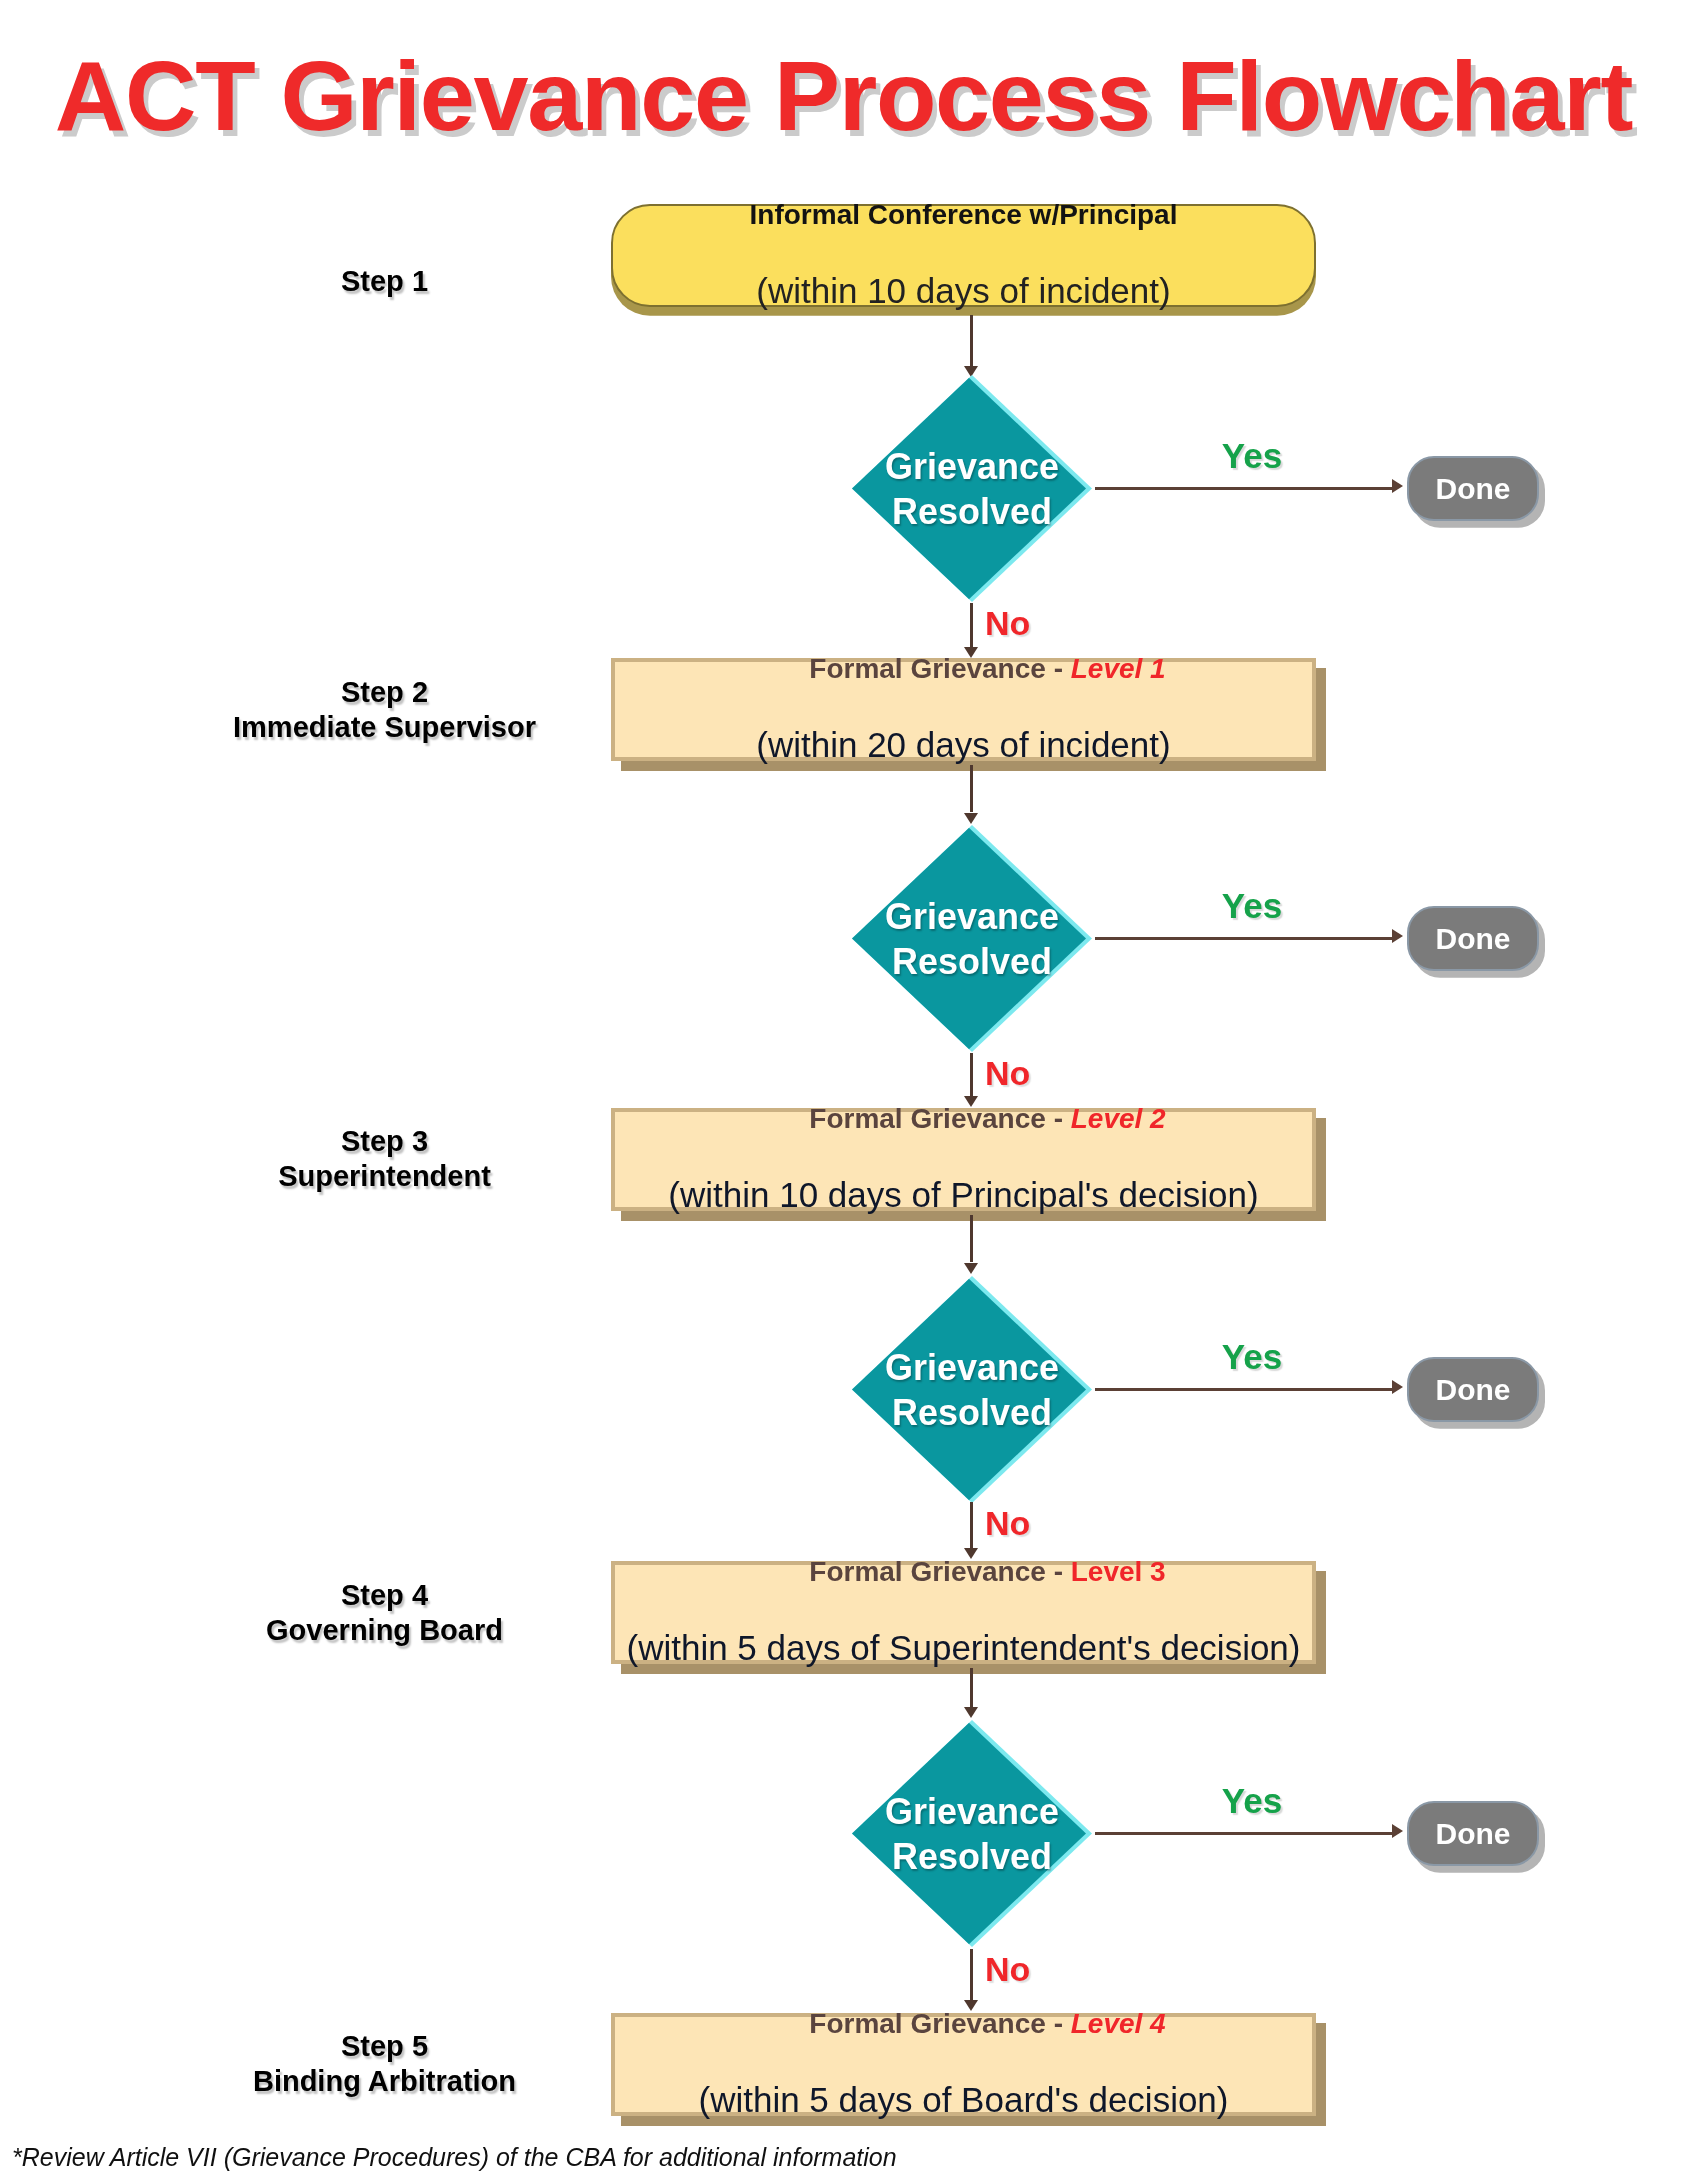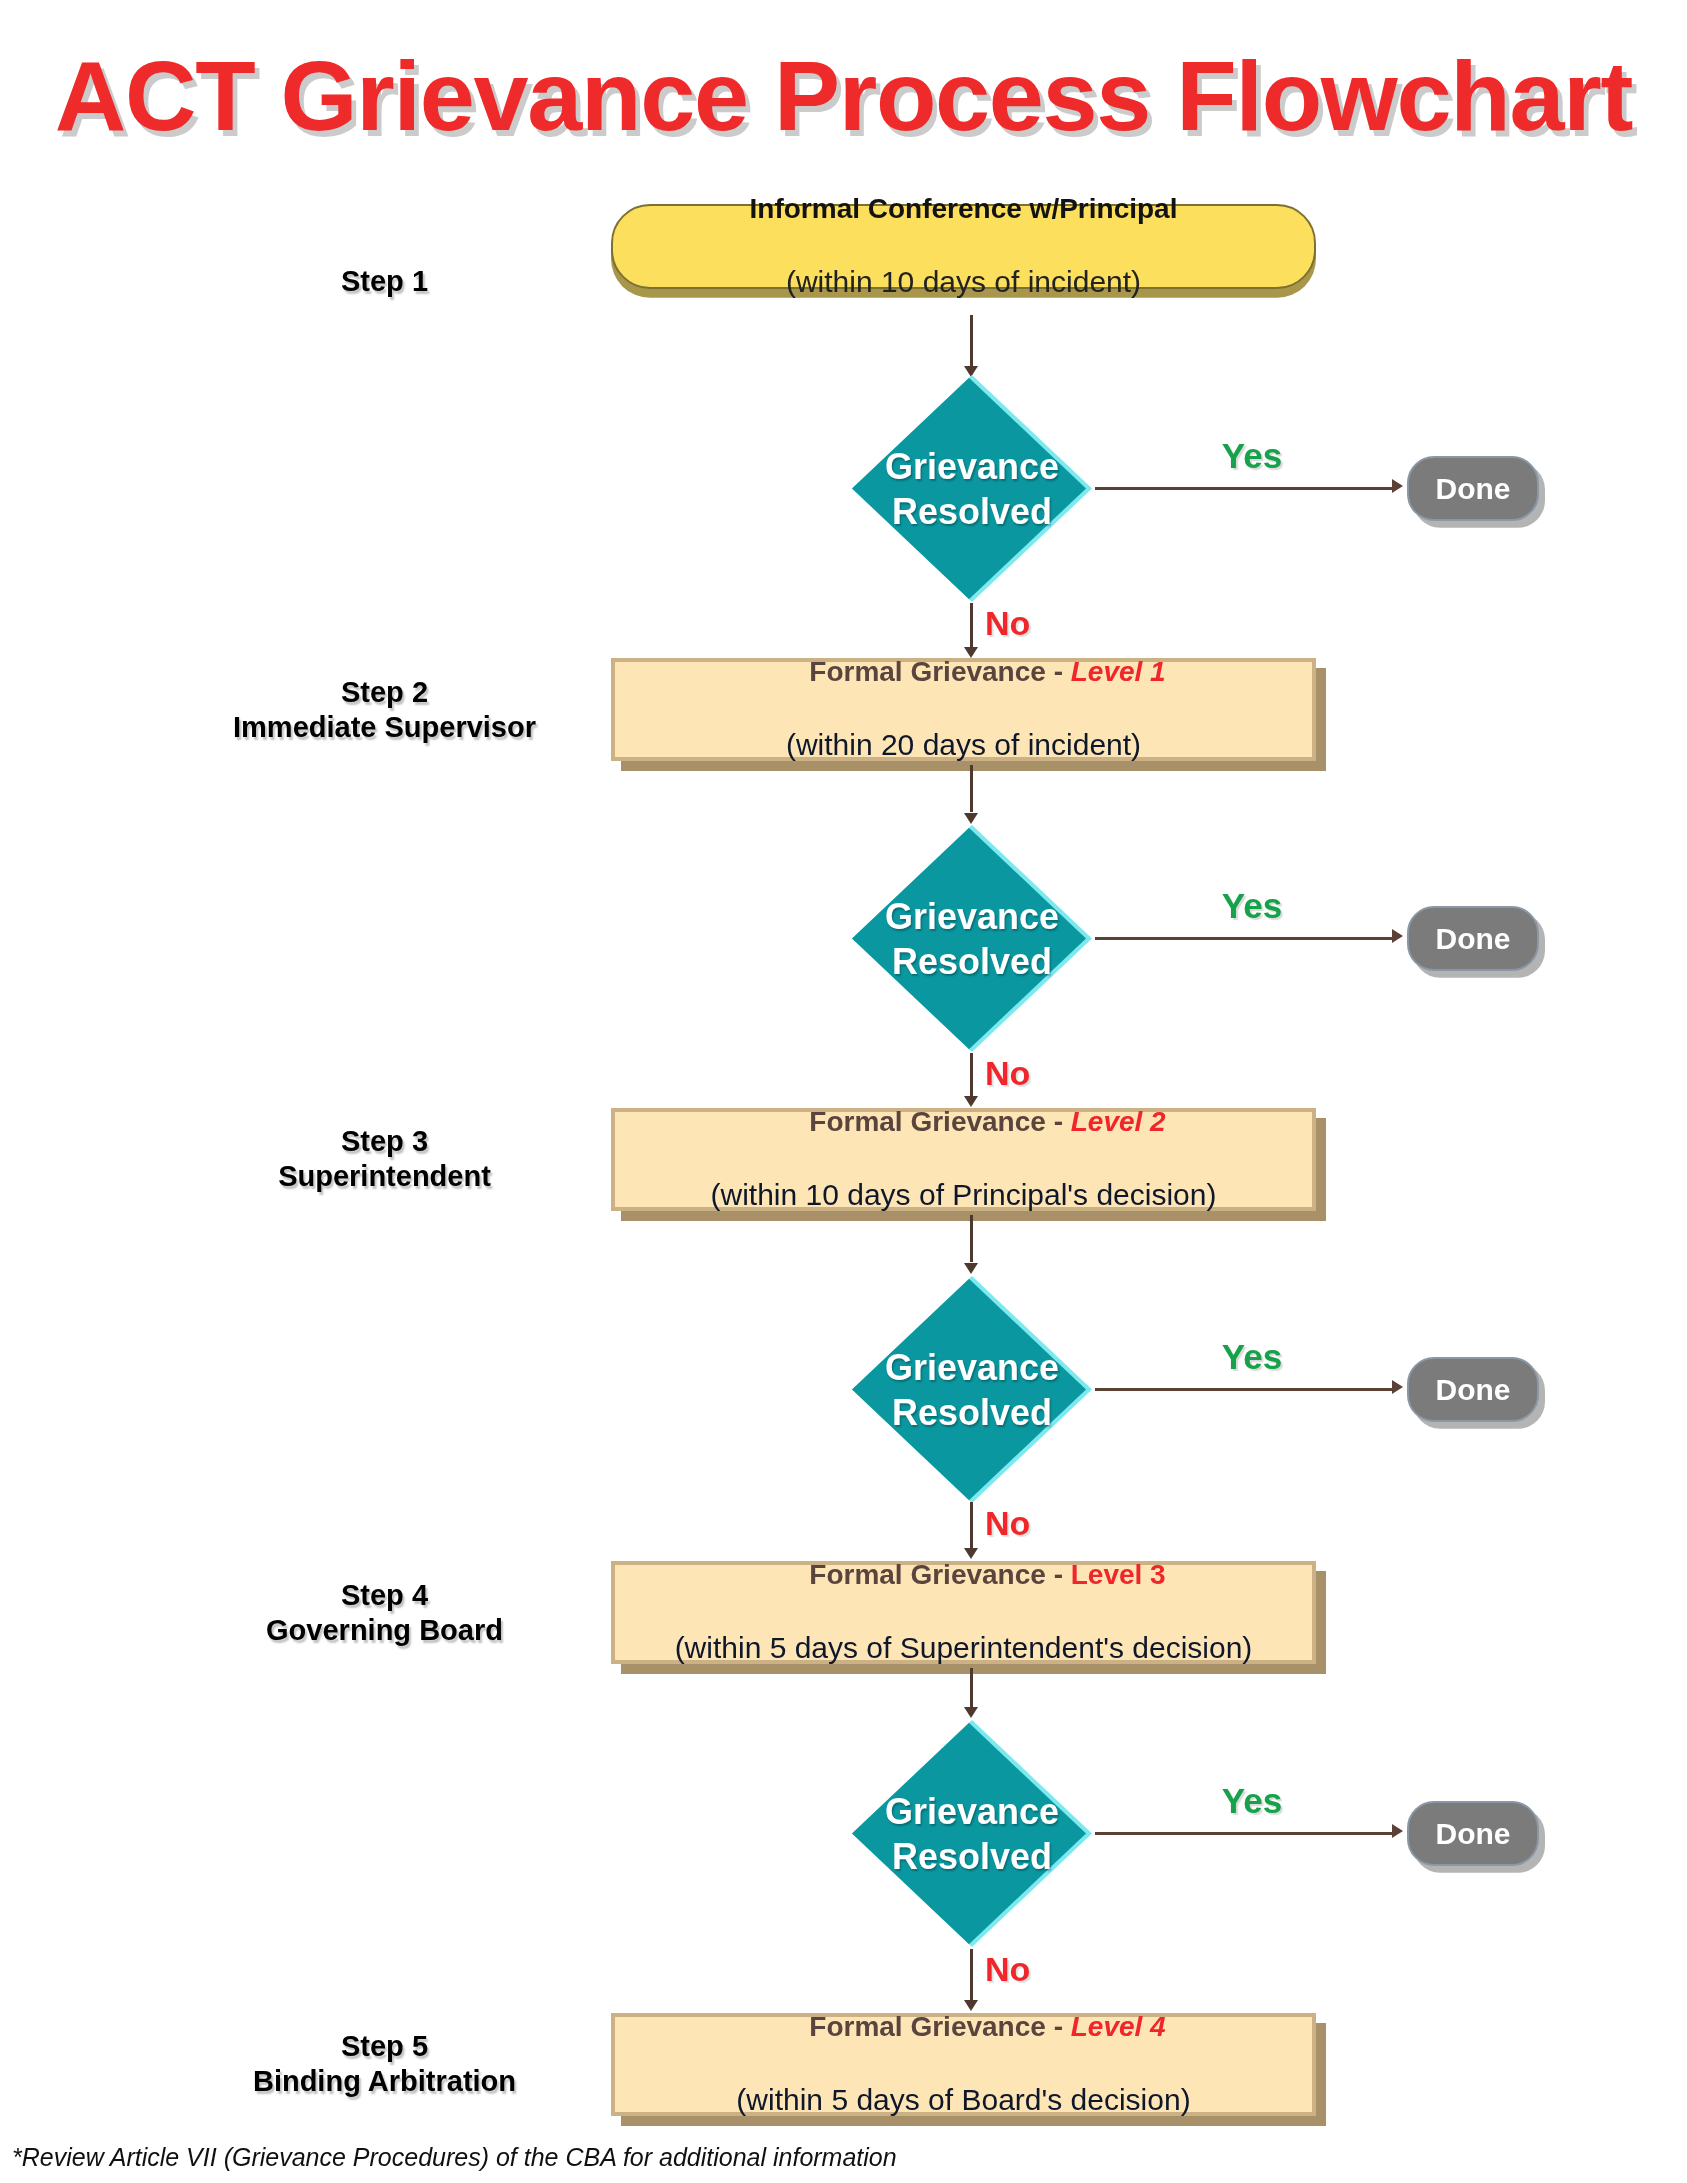--- a/index.html
+++ b/index.html
@@ -16,32 +16,32 @@
     position:absolute;left:128px;width:513px;text-align:center;
     font-size:29px;font-weight:bold;color:#000;line-height:35px;
     text-shadow:2px 2.7px 2px #c2c2c2;
   }
   .box{
     position:absolute;left:611px;width:705px;box-sizing:border-box;
     display:flex;flex-direction:column;justify-content:center;align-items:center;
     text-align:center;gap:2.7px;
   }
   .box.start{
-    height:85px;background:#fbdf5d;border:2.7px solid #7d7030;
+    height:103px;background:#fbdf5d;border:2.7px solid #7d7030;
     border-radius:39px;box-shadow:0 8.8px 0 #a8964a;
   }
   .box.process{
     height:103px;background:#fde5b6;border:4px solid #cbb183;
     box-shadow:10px 10px 0 #a89168;
   }
   .box-title{font-size:28px;font-weight:bold;color:#131313;line-height:1.22;}
   .box.process .box-title{color:#5a443e;margin-left:48px;}
   .level{color:#f0262a;font-weight:bold;}
   .level.it{font-style:italic;}
-  .box-sub{font-size:30px;color:#222;line-height:1.22;margin-top:35px;}
+  .box-sub{font-size:35px;color:#222;line-height:1.22;margin-top:35px;}
   .box.process .box-sub{color:#0f172a;}
   .diamond{
     position:absolute;left:852px;width:240px;height:227px;
     clip-path:polygon(50% 0,100% 50%,50% 100%,0 50%);
     background:#7ce9ef;
   }
   .diamond-fill{
     position:absolute;inset:0;
     clip-path:polygon(50% 0,100% 50%,50% 100%,0 50%);
     background:#0a979f;transform:translateX(-6px);

